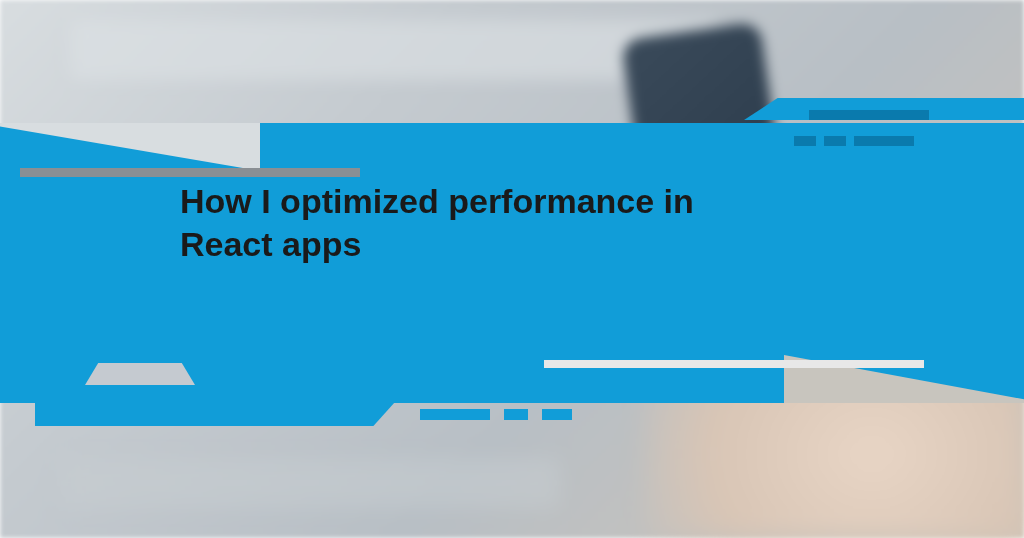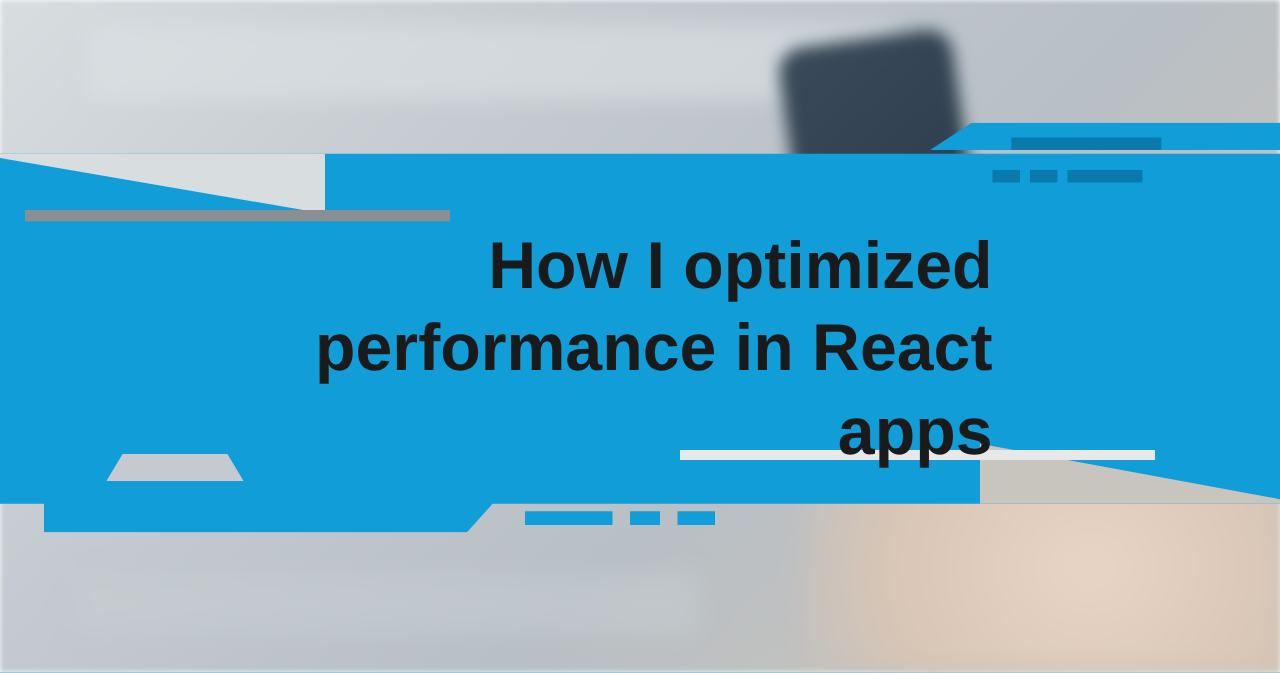--- a/index.html
+++ b/index.html
@@ -209,24 +209,24 @@
       background: #c5cad0;
       z-index: 3;
       clip-path: polygon(12% 0, 88% 0, 100% 100%, 0 100%);
     }
     
     .title-text {
       position: absolute;
       top: 82px;
       left: 0;
       width: 100%;
-      text-align: right;
+      text-align: left;
       z-index: 5;
       color: #1a1a1a;
-      font-size: 53px;
+      font-size: 34px;
       font-weight: 600;
       line-height: 1.25;
       padding: 0 230px 0 180px;
     }
   </style>
 </head>
 <body>
 
 <div class="background">
   <div class="bg-overlay">

